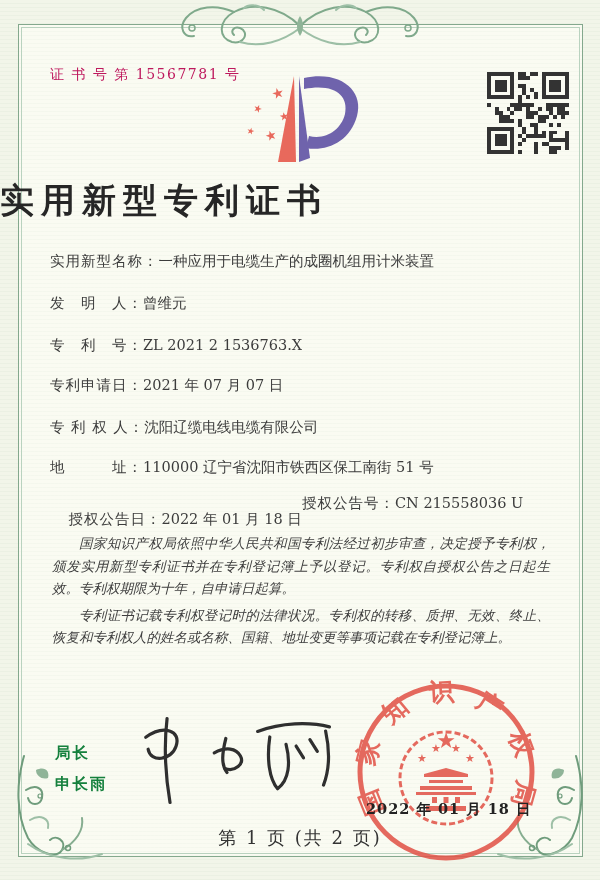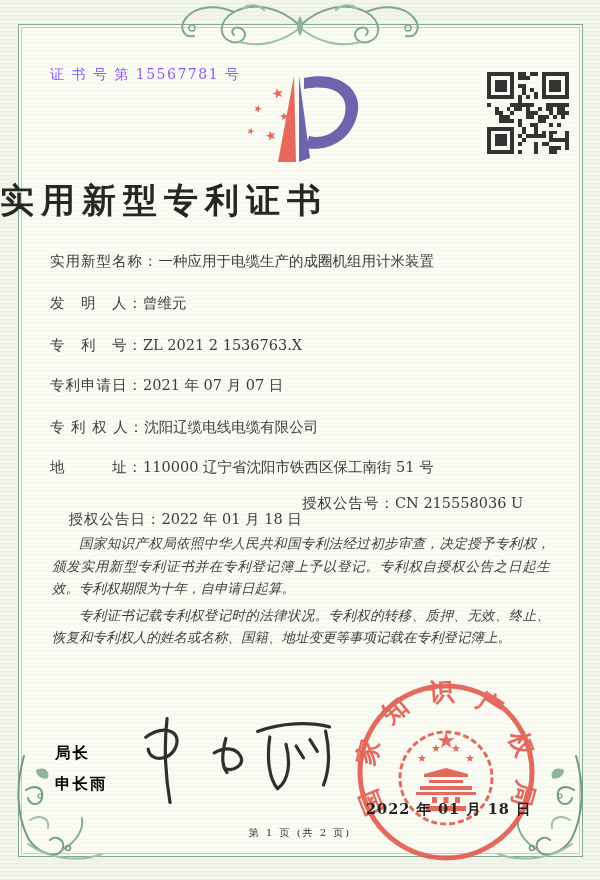--- a/index.html
+++ b/index.html
@@ -15,21 +15,21 @@
     border:1px solid #84a88d;
     background:#fafbf2;
     background-image:repeating-linear-gradient(0deg, rgba(140,180,150,0.05) 0 1px, transparent 1px 4px);
     box-sizing:border-box;
   }
   .frame::before{
     content:"";position:absolute;left:2px;top:2px;right:2px;bottom:2px;
     border:1px solid #b9d2bf;pointer-events:none;
   }
   .cert-number{
-    position:absolute;left:50px;top:66px;font-size:14px;letter-spacing:1.5px;color:#8b5cf6;
+    position:absolute;left:50px;top:66px;font-size:14px;letter-spacing:1.5px;color:#be185d;
   }
   .logo{position:absolute;left:238px;top:64px;width:128px;height:102px;}
   .qr{position:absolute;left:487px;top:72px;width:82px;height:82px;}
   .title{
     position:absolute;left:0;right:0;top:178px;text-align:left;
     font-size:34px;font-weight:700;letter-spacing:7px;color:#262626;
   }
   .fields{position:absolute;left:50px;top:252px;width:505px;font-size:14.5px;color:#3c3c3c;}
   .field-row{position:absolute;left:0;white-space:pre;}
   .field-row:nth-child(1){top:0;}
@@ -43,31 +43,31 @@
   .pair-right{position:absolute;left:252px;top:0;}
   .paragraphs{
     position:absolute;left:48px;top:528px;width:506px;
     font-size:13.5px;line-height:22.5px;font-style:italic;color:#3e3e3e;
     text-align:justify;
   }
   .paragraphs p{margin:4px;text-indent:2em;}
   .issuer{
     position:absolute;left:55px;top:738px;
     font-family:"DejaVu Sans","Liberation Sans",sans-serif;
-    font-size:15.5px;font-weight:600;color:#000000;line-height:31px;letter-spacing:2px;
+    font-size:15.5px;font-weight:600;color:#15803d;line-height:31px;letter-spacing:2px;
   }
   .signature{position:absolute;left:128px;top:708px;width:225px;height:100px;transform:rotate(-2deg);}
   .seal{position:absolute;left:350px;top:676px;width:192px;height:192px;opacity:0.88;}
   .seal-date{
     position:absolute;left:366px;top:800px;z-index:6;
     font-size:14.5px;font-weight:600;color:#222;letter-spacing:1px;
   }
   .footer{
     position:absolute;left:0;right:0;top:826px;text-align:center;
-    font-size:10px;color:#333;letter-spacing:2px;
+    font-size:18px;color:#333;letter-spacing:2px;
   }
   .ornament-top{position:absolute;left:168px;top:-2px;width:264px;height:54px;}
   .ornament-bl{position:absolute;left:6px;top:750px;width:112px;height:120px;}
   .ornament-br{position:absolute;left:482px;top:750px;width:112px;height:120px;transform:scaleX(-1);}
 </style>
 </head>
 <body>
 
 <div class="frame"></div>
 

